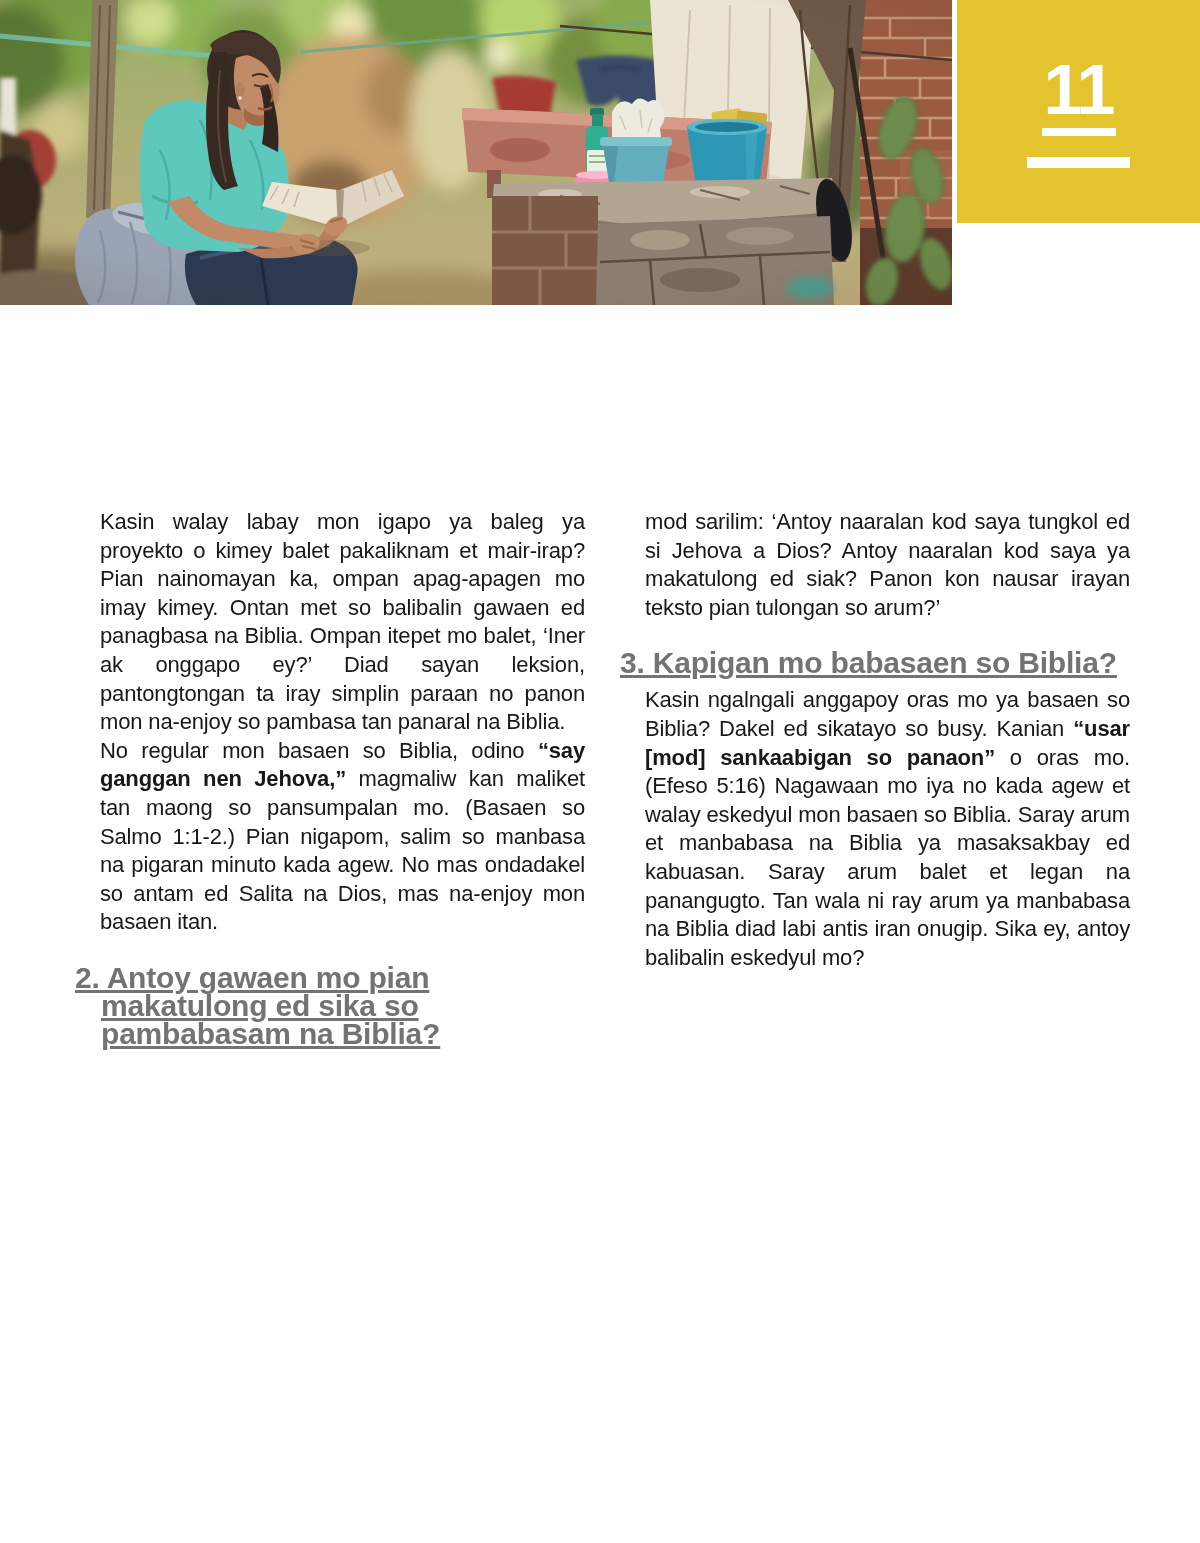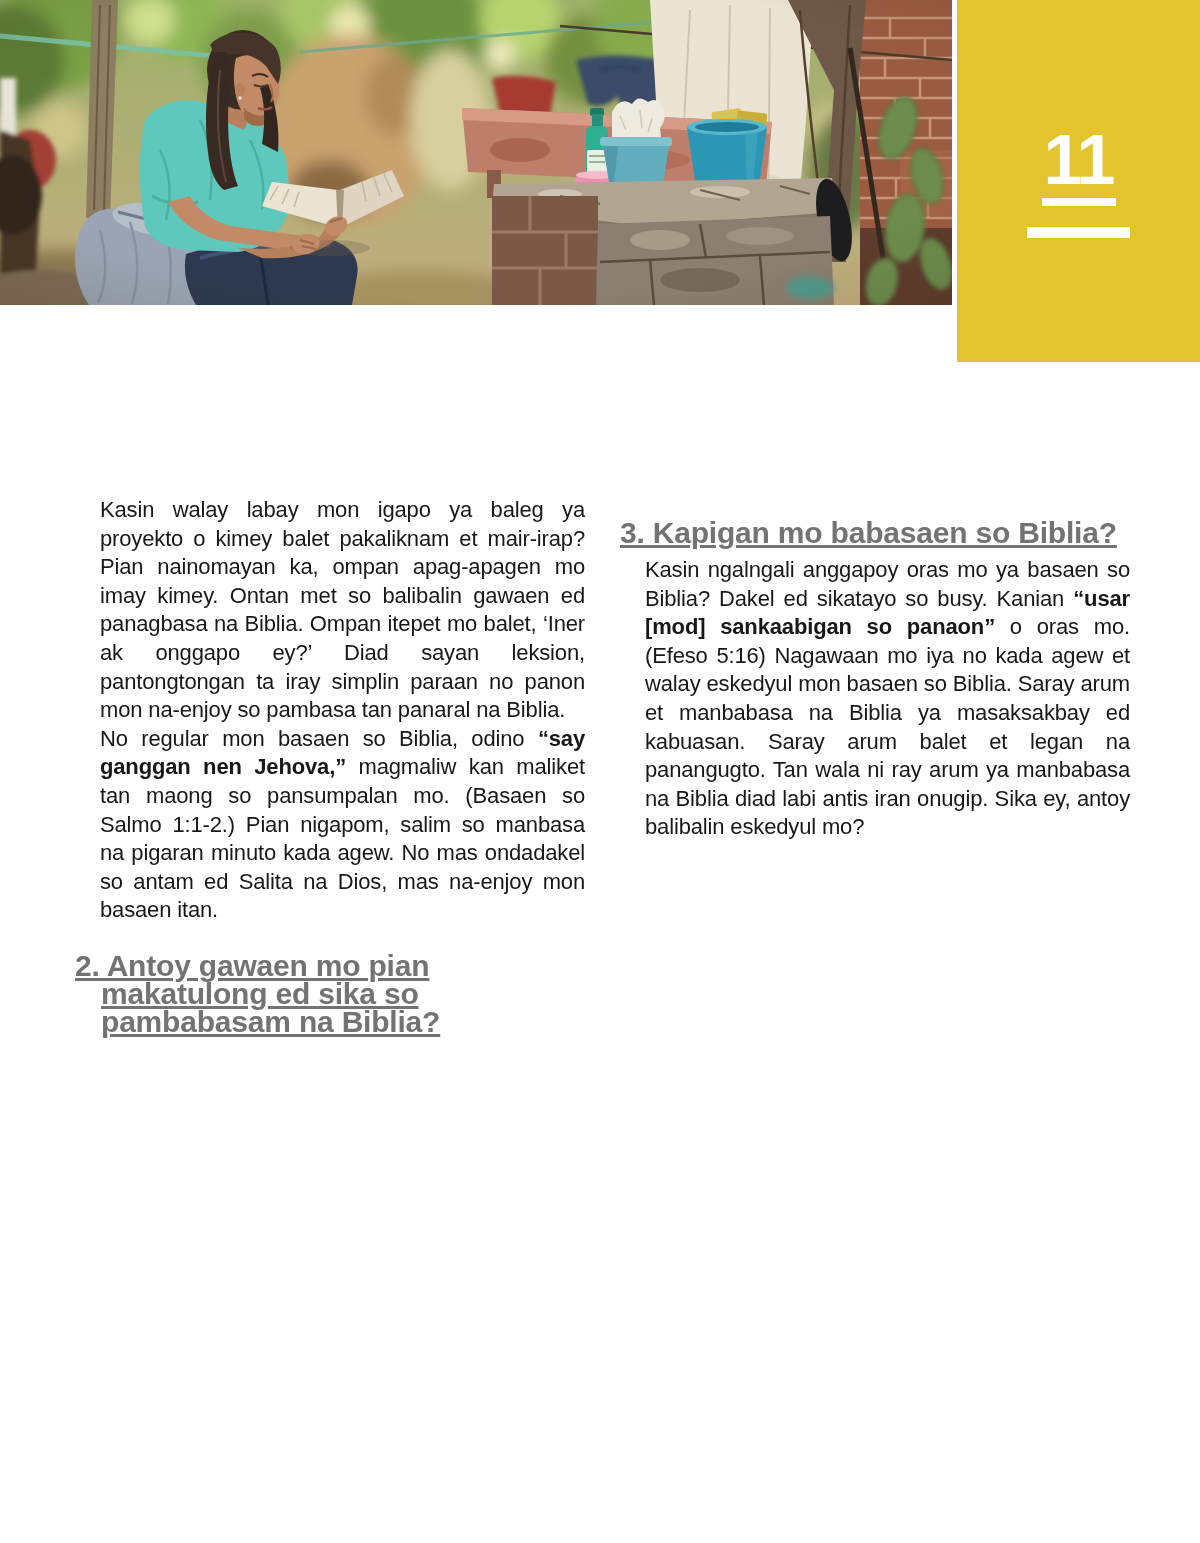--- a/index.html
+++ b/index.html
@@ -1,36 +1,36 @@
 <!DOCTYPE html>
 <html><head>
 <meta charset="utf-8">
 <style>
   html,body{margin:0;padding:0;background:#ffffff;}
   .page{position:relative;width:1200px;height:1543px;background:#fff;overflow:hidden;
         font-family:"Liberation Sans",sans-serif;color:#181818;}
   
   .photo-band{position:absolute;left:0;top:0;width:952px;height:305px;overflow:hidden;background:#aab374;}
-  .lesson-box{position:absolute;left:957px;top:0;width:243px;height:362px;background:#e3c32e;
+  .lesson-box{position:absolute;left:957px;top:0;width:243px;height:223px;background:#e3c32e;
               display:flex;flex-direction:column;align-items:center;justify-content:center;}
   .lesson-number{color:#fff;font-size:70px;line-height:1;font-weight:700;letter-spacing:-2px;
                  border-bottom:8px solid #fff;padding:0 2px 3px 2px;}
   .lesson-bar{width:103px;height:11px;background:#fff;margin-top:21px;}
   
   .title{position:absolute;left:74px;top:341px;margin:0;font-size:50px;line-height:57px;
          font-weight:700;letter-spacing:-1px;color:#050505;}
   
   .columns{position:absolute;left:75px;top:492px;width:1055px;display:flex;gap:35px;}
   .col{width:510px;}
   .body-para{margin:0;padding-left:25px;font-size:22px;line-height:28.6px;text-align:justify;
              letter-spacing:-0.15px;color:#181818;}
   .body-para b{font-weight:700;}
   .sec-heading{margin:27px 0 9px 0;padding-left:26px;text-indent:-26px;font-size:30px;
                line-height:28px;font-weight:700;color:#737373;letter-spacing:-0.2px;text-decoration:underline;}
-  .col .body-para:first-child{margin-top:4px;}
+  .col .body-para:first-child{margin-top:16px;}
 </style>
 </head>
 <body>
 
 <div class="page">
 
   <div class="photo-band">
     <svg width="952" height="305" viewBox="0 0 952 305" xmlns="http://www.w3.org/2000/svg">
       <defs>
         <linearGradient id="bgg" x1="0" y1="0" x2="0" y2="1">
@@ -258,18 +258,19 @@
   </div>
 
 
   <div class="columns">
     <div class="col">
       <p class="body-para"><span>Kasin walay labay mon igapo ya baleg ya proyekto o kimey balet pakaliknam et mair-irap? Pian nainomayan ka, ompan apag-apagen mo imay kimey. Ontan met so balibalin gawaen ed panagbasa na Biblia. Ompan itepet mo balet, ‘Iner ak onggapo ey?’ Diad sayan leksion, pantongtongan ta iray simplin paraan no panon mon na-enjoy so pambasa tan panaral na Biblia.</span></p>
       <p class="body-para"><span>No regular mon basaen so Biblia, odino </span><b>“say ganggan nen Jehova,”</b><span> magmaliw kan maliket tan maong so pansumpalan mo. (Basaen so Salmo 1:1-2.) Pian nigapom, salim so manbasa na pigaran minuto kada agew. No mas ondadakel so antam ed Salita na Dios, mas na-enjoy mon basaen itan.</span></p>
       <h3 class="sec-heading">2. Antoy gawaen mo pian makatulong ed sika so pambabasam na Biblia?</h3>
     </div>
     <div class="col">
+      <p class="body-para"><span>mod sarilim: ‘Antoy naaralan kod saya tungkol ed si Jehova a Dios? Antoy naaralan kod saya ya makatulong ed siak? Panon kon nausar irayan teksto pian tulongan so arum?’</span></p>
       <h3 class="sec-heading">3. Kapigan mo babasaen so Biblia?</h3>
       <p class="body-para"><span>Kasin ngalngali anggapoy oras mo ya basaen so Biblia? Dakel ed sikatayo so busy. Kanian </span><b>“usar [mod] sankaabigan so panaon”</b><span> o oras mo. (Efeso 5:16) Nagawaan mo iya no kada agew et walay eskedyul mon basaen so Biblia. Saray arum et manbabasa na Biblia ya masaksakbay ed kabuasan. Saray arum balet et legan na panangugto. Tan wala ni ray arum ya manbabasa na Biblia diad labi antis iran onugip. Sika ey, antoy balibalin eskedyul mo?</span></p>
     </div>
   </div>
 
 </div>
 
 </body></html>

